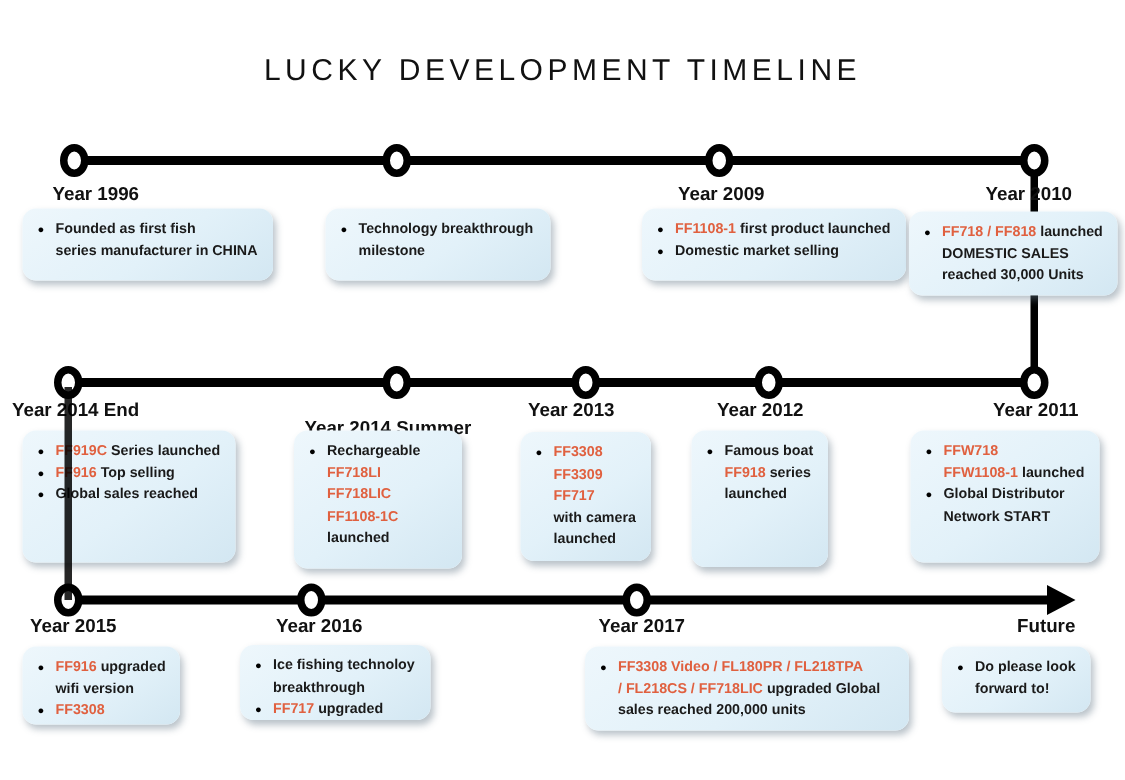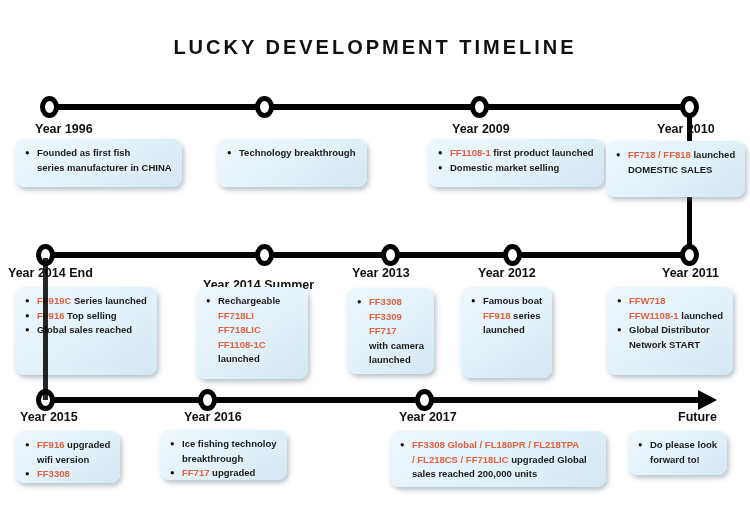--- a/index.html
+++ b/index.html
@@ -1,19 +1,19 @@
 <!DOCTYPE html>
 <html style="--accent: #e0603f;"><head>
 <meta charset="utf-8">
 <style>
   html,body{margin:0;padding:0;background:#ffffff;}
   .canvas{position:relative;width:750px;height:520px;background:#ffffff;overflow:hidden;
           font-family:"Liberation Sans",sans-serif;}
   .title{position:absolute;top:36px;left:0;width:100%;text-align:center;
-         font-size:20px;font-weight:bold;letter-spacing:3px;color:#111;}
+         font-size:20px;font-weight:normal;letter-spacing:3px;color:#111;}
   .hline{position:absolute;height:6px;background:#000;z-index:1;}
   .vline{position:absolute;width:5px;background:#000;}
   .vA{z-index:1;}
   .vB{z-index:6;opacity:.85;}
   .node{position:absolute;width:9px;height:12px;background:#fff;border:5px solid #000;
         border-radius:50%;z-index:4;}
   .ylabel{position:absolute;font-size:12.5px;font-weight:bold;color:#111;white-space:nowrap;z-index:2;}
   .arrow{position:absolute;width:0;height:0;border-top:10px solid transparent;
          border-bottom:10px solid transparent;border-left:19px solid #000;z-index:1;}
   .card{position:absolute;background:linear-gradient(145deg,#eef7fc 0%,#e2f1f9 55%,#d3e7f2 100%);
@@ -78,39 +78,45 @@
       </div>
       <div class="cline ind">
         <span><span>series manufacturer in CHINA</span></span>
       </div>
     </div>
   <div class="card" style="left:217px;top:139px;min-width:150px;height:48px;">
       <div class="cline">
         <span class="b">●</span>
         <span><span>Technology breakthrough</span></span>
       </div>
+      <div class="cline ind">
+        <span><span>milestone</span></span>
+      </div>
     </div>
   <div class="card" style="left:428px;top:139px;height:48px;">
       <div class="cline">
         <span class="b">●</span>
         <span><span class="ac">FF1108-1</span><span> first product launched</span></span>
       </div>
       <div class="cline">
         <span class="b">●</span>
         <span><span>Domestic market selling</span></span>
       </div>
     </div>
   <div class="card top" style="left:606px;top:141px;min-width:118px;height:56px;">
       <div class="cline">
         <span class="b">●</span>
         <span><span class="ac">FF718 / FF818</span><span> launched</span></span>
       </div>
       <div class="cline ind">
         <span><span>DOMESTIC SALES</span></span>
       </div>
+      <div class="cline ind">
+        <span><span>reached 30,000 Units</span></span>
+      </div>
     </div>
 
   <div class="card" style="left:15px;top:287px;min-width:130px;height:88px;">
       <div class="cline">
         <span class="b">●</span>
         <span><span class="ac">FF919C</span><span> Series launched</span></span>
       </div>
       <div class="cline">
         <span class="b">●</span>
         <span><span class="ac">FF916</span><span> Top selling</span></span>
@@ -207,21 +213,21 @@
         <span><span>breakthrough</span></span>
       </div>
       <div class="cline">
         <span class="b">●</span>
         <span><span class="ac">FF717</span><span> upgraded</span></span>
       </div>
     </div>
   <div class="card" style="left:390px;top:431px;min-width:216px;height:56px;">
       <div class="cline">
         <span class="b">●</span>
-        <span><span class="ac">FF3308 Global / FL180PR / FL218TPA</span></span>
+        <span><span class="ac">FF3308 Video / FL180PR / FL218TPA</span></span>
       </div>
       <div class="cline ind">
         <span><span class="ac">/ FL218CS / FF718LIC</span><span> upgraded Global</span></span>
       </div>
       <div class="cline ind">
         <span><span>sales reached 200,000 units</span></span>
       </div>
     </div>
   <div class="card" style="left:628px;top:431px;min-width:90px;height:44px;">
       <div class="cline">

